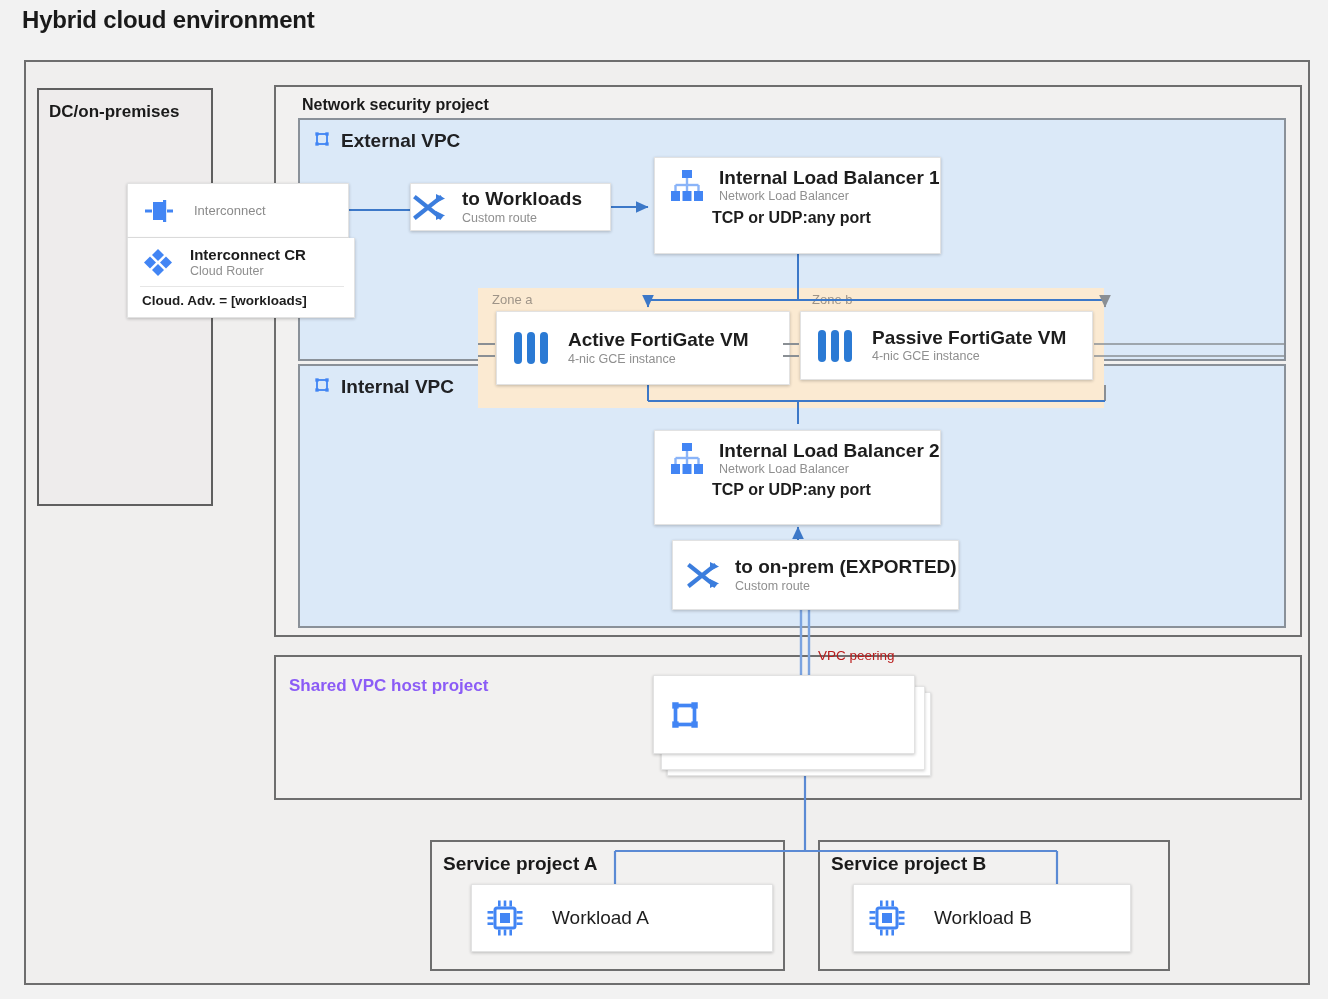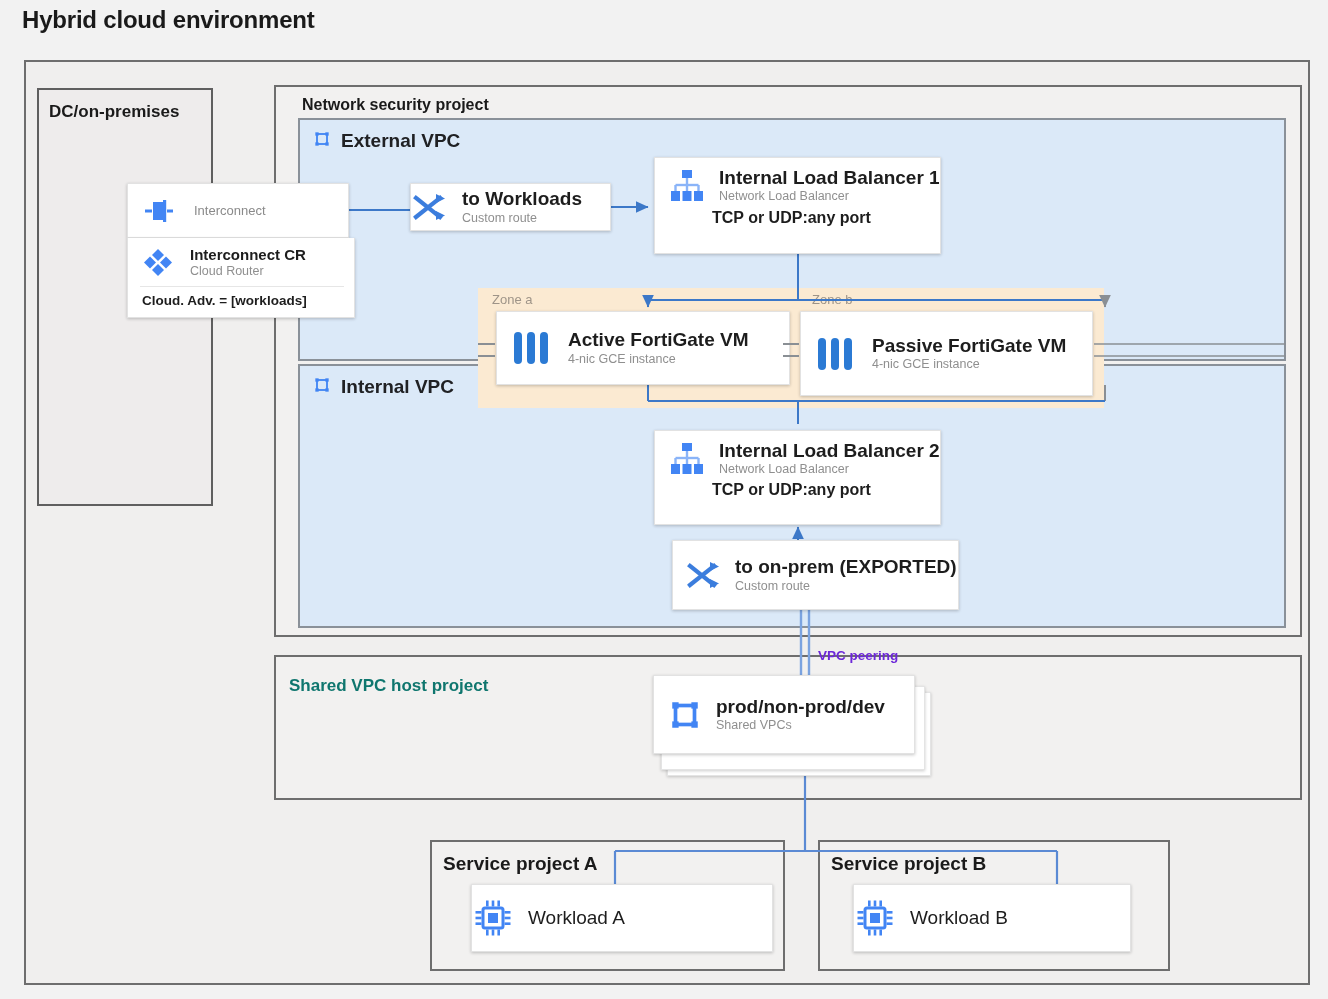--- a/index.html
+++ b/index.html
@@ -29,21 +29,21 @@
     font-size:16px;font-weight:bold;color:#1a1a1a;white-space:nowrap;}
   #external-vpc{left:298px;top:118px;width:988px;height:243px;
     border:2px solid #8a9199;background:#dbe9f8;}
   #internal-vpc{left:298px;top:364px;width:988px;height:264px;
     border:2px solid #8a9199;background:#dbe9f8;}
   .vpc-head{position:absolute;left:12px;top:9px;display:flex;align-items:center;gap:9px;}
   .vpc-head .vlabel{font-size:19px;font-weight:bold;color:#202124;white-space:nowrap;}
   #shared-host{left:274px;top:655px;width:1028px;height:145px;
     border:2px solid #6e6e6e;background:#f2f1f0;}
   #shared-host .frame-label{position:absolute;left:13px;top:19px;
-    font-size:17px;font-weight:bold;color:#0f766e;white-space:nowrap;}
+    font-size:17px;font-weight:bold;color:#8b5cf6;white-space:nowrap;}
   #svc-a{left:430px;top:840px;width:355px;height:131px;
     border:2px solid #6e6e6e;background:#f2f1f0;}
   #svc-b{left:818px;top:840px;width:352px;height:131px;
     border:2px solid #6e6e6e;background:#f2f1f0;}
   #svc-a .frame-label,#svc-b .frame-label{position:absolute;left:11px;top:11px;
     font-size:19px;font-weight:bold;color:#1a1a1a;white-space:nowrap;}
   
   #zone-band{left:478px;top:288px;width:626px;height:120px;background:#fbead2;}
   .zone-lbl{position:absolute;font-size:13px;color:#9e9488;}
   #zone-a-label{left:492px;top:292px;}
@@ -75,43 +75,43 @@
   #ilb1{left:654px;top:157px;width:287px;height:97px;z-index:5;}
   #ilb1 .card-row{padding:9px 0 0 14px;gap:14px;}
   #ilb1 .t3{margin:5px 0 0 57px;}
   #ilb2{left:654px;top:430px;width:287px;height:95px;z-index:5;}
   #ilb2 .card-row{padding:9px 0 0 14px;gap:14px;}
   #ilb2 .t3{margin:4px 0 0 57px;}
   #to-onprem{left:672px;top:540px;width:287px;height:70px;z-index:5;}
   #to-onprem .card-row{height:100%;padding-left:14px;gap:14px;}
 
   #fg-active{left:496px;top:311px;width:294px;height:74px;z-index:7;}
-  #fg-passive{left:800px;top:311px;width:293px;height:85px;z-index:7;}
+  #fg-passive{left:800px;top:311px;width:293px;height:69px;z-index:7;}
   #fg-active .card-row,#fg-passive .card-row{height:100%;padding-left:14px;gap:15px;}
 
   
   .stack{position:absolute;background:#fff;border:1px solid #e4e4e4;
     box-shadow:0 1px 3px rgba(0,0,0,0.20);}
   #stack3{left:667px;top:692px;width:262px;height:82px;z-index:3;}
   #stack2{left:661px;top:686px;width:262px;height:82px;z-index:4;}
   #shared-vpc-card{left:653px;top:675px;width:262px;height:79px;z-index:5;}
   #shared-vpc-card .card-row{height:100%;padding-left:14px;gap:14px;}
 
   #wl-a{left:471px;top:884px;width:302px;height:68px;z-index:5;}
   #wl-b{left:853px;top:884px;width:278px;height:68px;z-index:5;}
-  #wl-a .card-row,#wl-b .card-row{height:100%;padding-left:2px;gap:16px;}
+  #wl-a .card-row,#wl-b .card-row{height:100%;padding-left:14px;gap:28px;}
   .wl-t{font-size:19px;color:#1d1d1d;white-space:nowrap;}
 
   
   #svg-layer{position:absolute;left:0;top:0;width:1328px;height:999px;
     pointer-events:none;z-index:2;}
   #svg-top{position:absolute;left:0;top:0;width:1328px;height:999px;
     pointer-events:none;z-index:8;}
   .vpc-peer-label{position:absolute;left:818px;top:648px;font-size:13.5px;
-    font-weight:bold;color:#6d28d9;white-space:nowrap;z-index:9;}
+    font-weight:normal;color:#b91c1c;white-space:nowrap;z-index:9;}
 </style>
 </head>
 <body>
 
 <div class="page-title">Hybrid cloud environment</div>
 
 <div class="frame" id="outer-frame"></div>
 
 <div class="frame" id="dc-onprem">
   <div class="frame-label">DC/on-premises</div>
@@ -388,24 +388,20 @@
     <span class="ic">
       <svg width="34" height="34" viewBox="0 0 24 24">
         <g fill="#4285f4">
           <rect x="3" y="3" width="4.5" height="4.5"></rect>
             <rect x="16.5" y="3" width="4.5" height="4.5"></rect>
           <rect x="3" y="16.5" width="4.5" height="4.5"></rect>
             <rect x="16.5" y="16.5" width="4.5" height="4.5"></rect>
         </g>
         <rect x="5.3" y="5.3" width="13.4" height="13.4" fill="none" stroke="#4285f4" stroke-width="2.6"></rect>
       </svg>
-    </span>
-    <span class="txtwrap">
-      <span class="t1">prod/non-prod/dev</span>
-      <span class="t2">Shared VPCs</span>
     </span>
   </div>
 </div>
 
 <div class="card" id="wl-a">
   <div class="card-row">
     <span class="ic">
       <svg width="38" height="38" viewBox="0 0 38 38">
         <g fill="#4285f4">
           <rect x="9" y="9" width="20" height="20" rx="2" fill="none" stroke="#4285f4" stroke-width="3"></rect>

